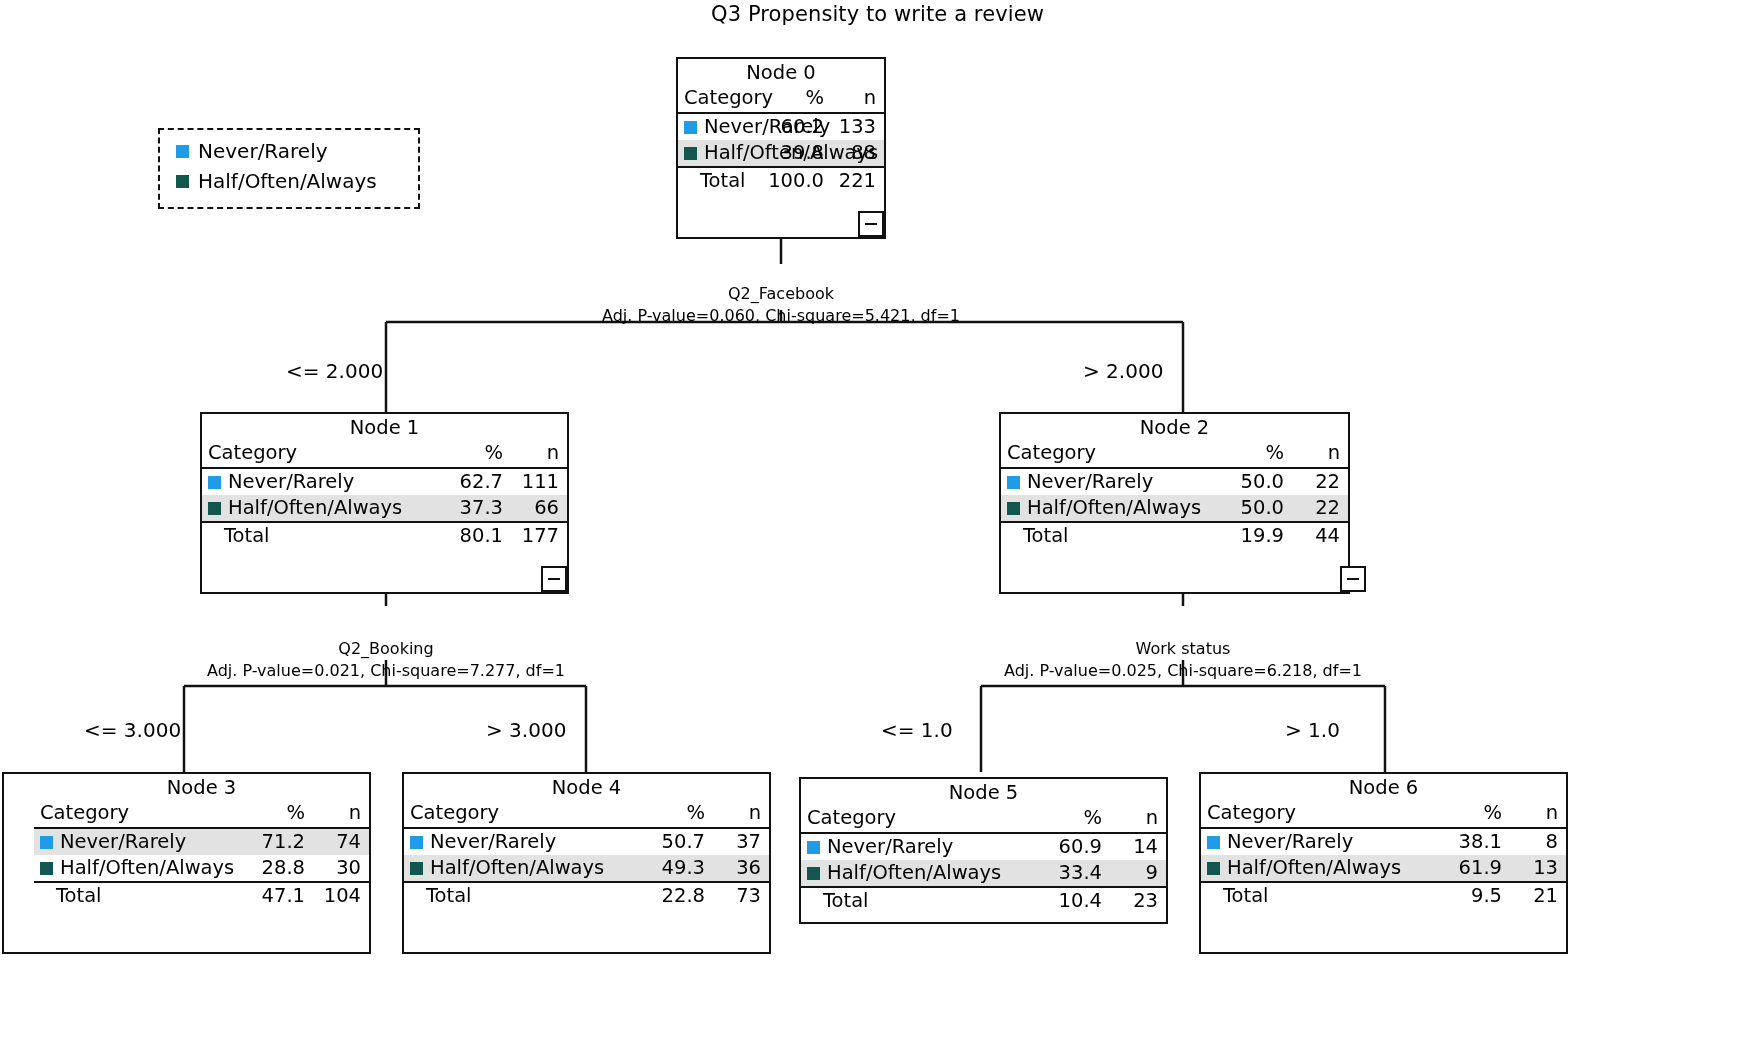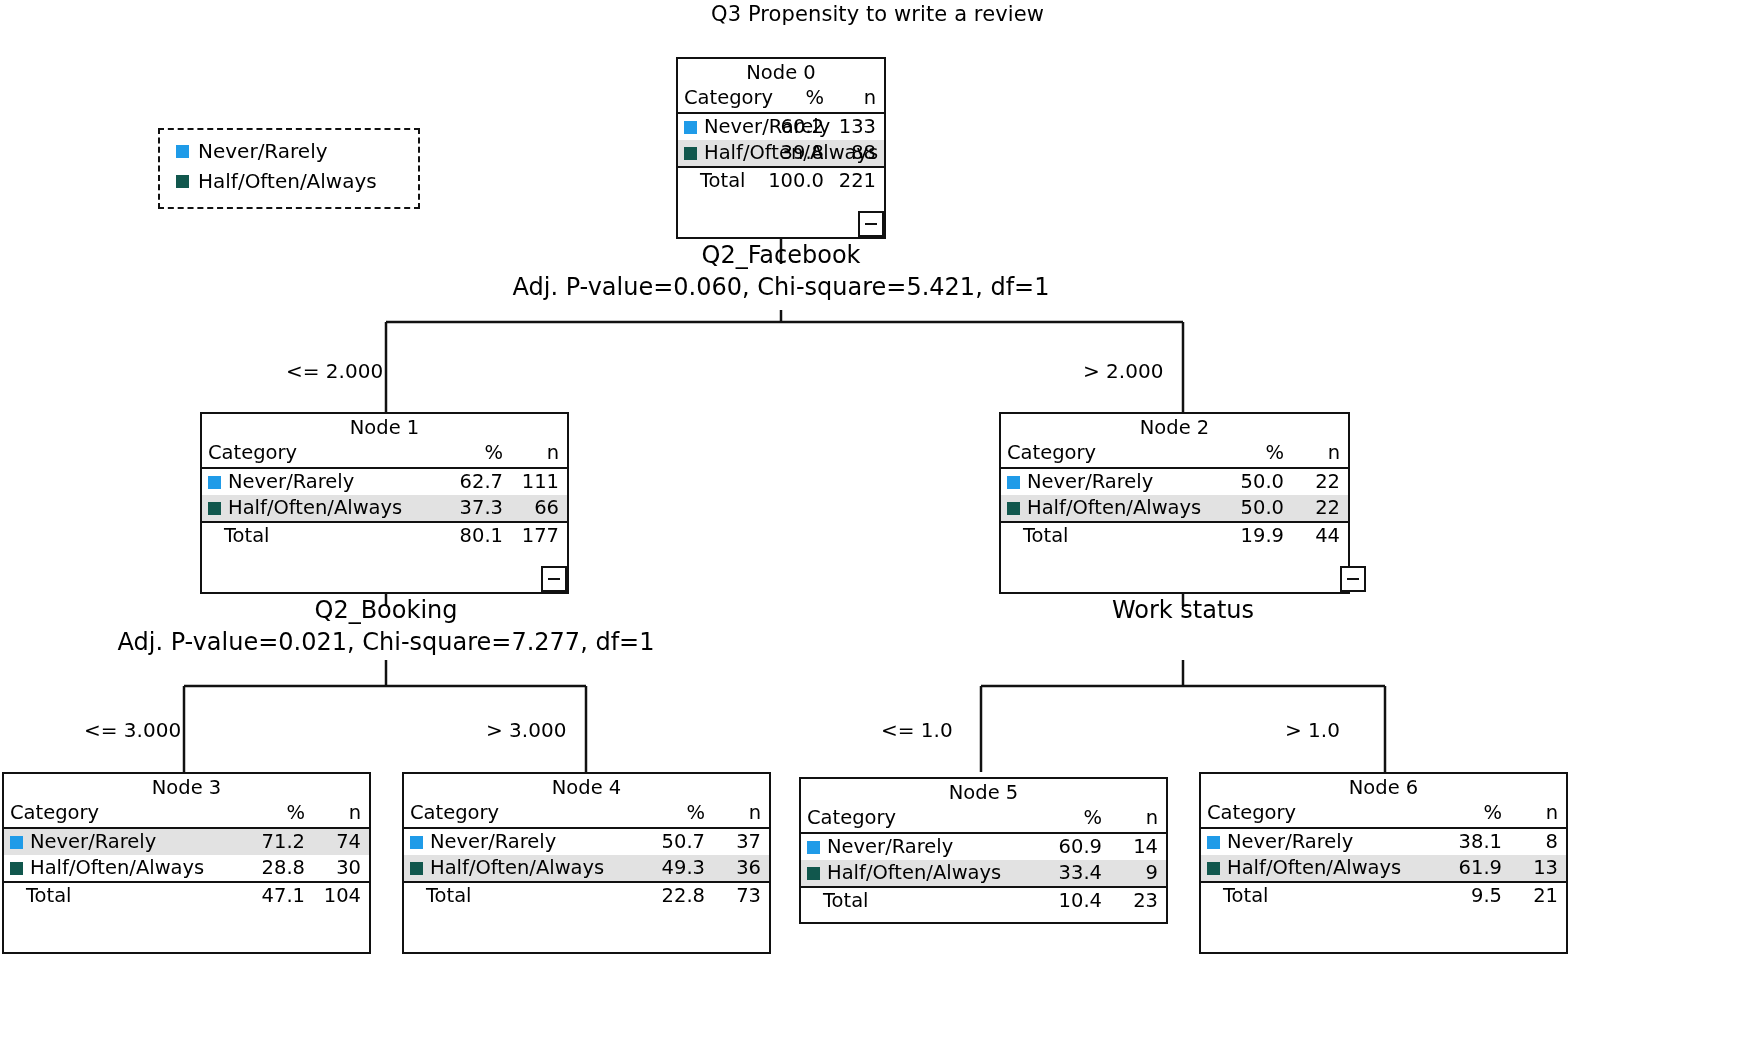--- a/index.html
+++ b/index.html
@@ -124,23 +124,24 @@
     left: 5px;
     top: 10px;
     width: 12px;
     height: 2px;
     background: #111111;
   }
   
   .split-label {
     position: absolute;
     text-align: center;
-    font-size: 24px;
+    font-size: 16px;
     line-height: 1.35;
     white-space: nowrap;
+    margin-top: 44px;
   }
   .edge-label {
     position: absolute;
     font-size: 20px;
     white-space: nowrap;
     text-align: left;
   }
 </style>
 </head>
 <body>
@@ -309,25 +310,26 @@
         <td class="col-pct">19.9</td>
         <td class="col-n">44</td>
       </tr>
     </tbody>
       </table>
   </div>
   <div class="collapse-box" style="left:1340px; top:566px;"></div>
 
   <div class="split-label" style="left:883px; top:594px; width:600px;">
     <div>Work status</div>
+    <div>Adj. P-value=0.025, Chi-square=6.218, df=1</div>
   </div>
   <div class="edge-label" style="left:881px; top:718px; width:200px;">&lt;= 1.0</div>
   <div class="edge-label" style="left:1285px; top:718px; width:200px;">&gt; 1.0</div>
 
-  <div class="node" id="node3" style="left:2px; top:772px; width:369px; height:182px;">
+  <div class="node" id="node3" style="left:2px; top:772px; width:369px; height:182px;padding-left:30px;">
     <div class="node-title">Node 3</div>
     <table class="node-table">
       <tbody>
           <tr class="head">
         <td class="col-cat">Category</td>
         <td class="col-pct" style="width:70px">%</td>
         <td class="col-n" style="width:52px">n</td>
       </tr>
       <tr class="cat-row alt">
         <td class="col-cat">

